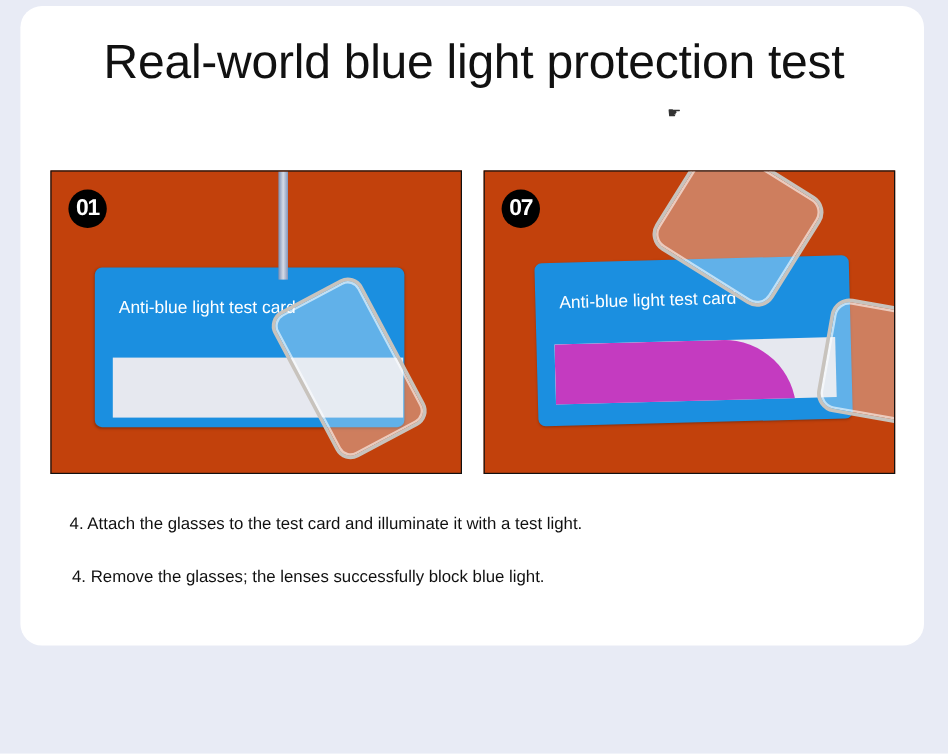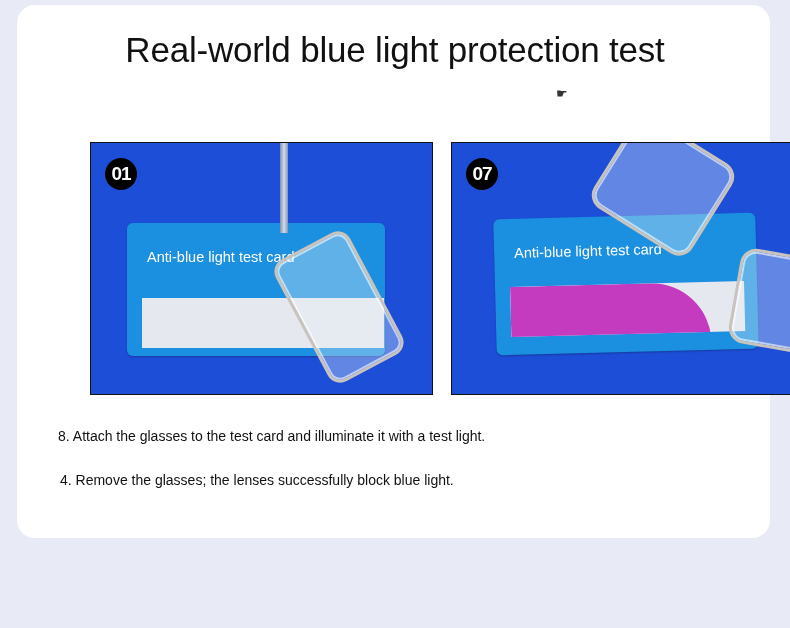--- a/index.html
+++ b/index.html
@@ -1,20 +1,20 @@
 <!DOCTYPE html>
 <html><head>
 <meta charset="utf-8">
 <style>
   html,body{margin:0;padding:0;}
   body{width:790px;height:628px;background:#e8ebf5;position:relative;overflow:hidden;font-family:"Liberation Sans",sans-serif;}
   .card{position:absolute;left:17px;top:5px;width:753px;height:533px;background:#fff;border-radius:18px;}
-  .title{position:absolute;left:0;top:30px;width:790px;text-align:center;font-size:35px;color:#111;letter-spacing:-0.2px;}
+  .title{position:absolute;left:0;top:30px;width:790px;text-align:center;font-size:40px;color:#111;letter-spacing:-0.2px;}
   .cursor{position:absolute;left:556px;top:86px;font-size:13px;color:#333;}
-  .photo{position:absolute;top:142px;width:341px;height:251px;border:1.5px solid #111;background:#1d4ed8;overflow:hidden;margin-left:48px;}
+  .photo{position:absolute;top:142px;width:341px;height:251px;border:1.5px solid #111;background:#c2410c;overflow:hidden;}
   .p1{left:42px;}
   .p2{left:403px;}
   .badge{position:absolute;left:14px;top:15px;width:32px;height:32px;border-radius:50%;background:#000;color:#fff;font-weight:bold;font-size:19px;text-align:center;line-height:32px;letter-spacing:-1px;}
   .tcard{position:absolute;background:#1b8fe0;border-radius:6px;box-shadow:0 1px 2px rgba(0,0,0,0.25);}
   .p1 .tcard{left:36px;top:80px;width:258px;height:133px;}
   .p2 .tcard{left:43px;top:73px;width:262px;height:136px;transform:rotate(-1.5deg);}
   .tlabel{position:absolute;left:20px;top:26px;color:#fff;font-size:14.5px;}
   .strip{position:absolute;left:15px;top:75px;height:50px;background:#e6e8ef;}
   .p1 .strip{width:242px;}
   .p2 .strip{width:234px;top:68px;overflow:hidden;}
@@ -53,15 +53,15 @@
     <div class="tlabel">Anti-blue light test card</div>
     <div class="strip">
       <div class="magenta"></div>
     </div>
   </div>
   <div class="glass"></div>
   <div class="glass glass2"></div>
 </div>
 
 <div class="steps">
-  <div class="step s1">8. Attach the glasses to the test card and illuminate it with a test light.</div>
+  <div class="step s1">4. Attach the glasses to the test card and illuminate it with a test light.</div>
   <div class="step s2">4. Remove the glasses; the lenses successfully block blue light.</div>
 </div>
 
 </body></html>

